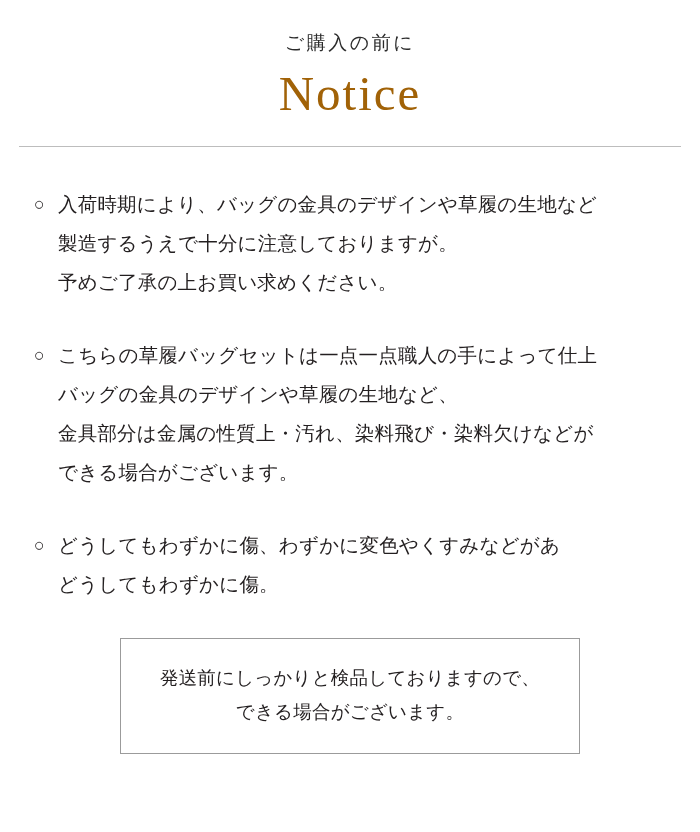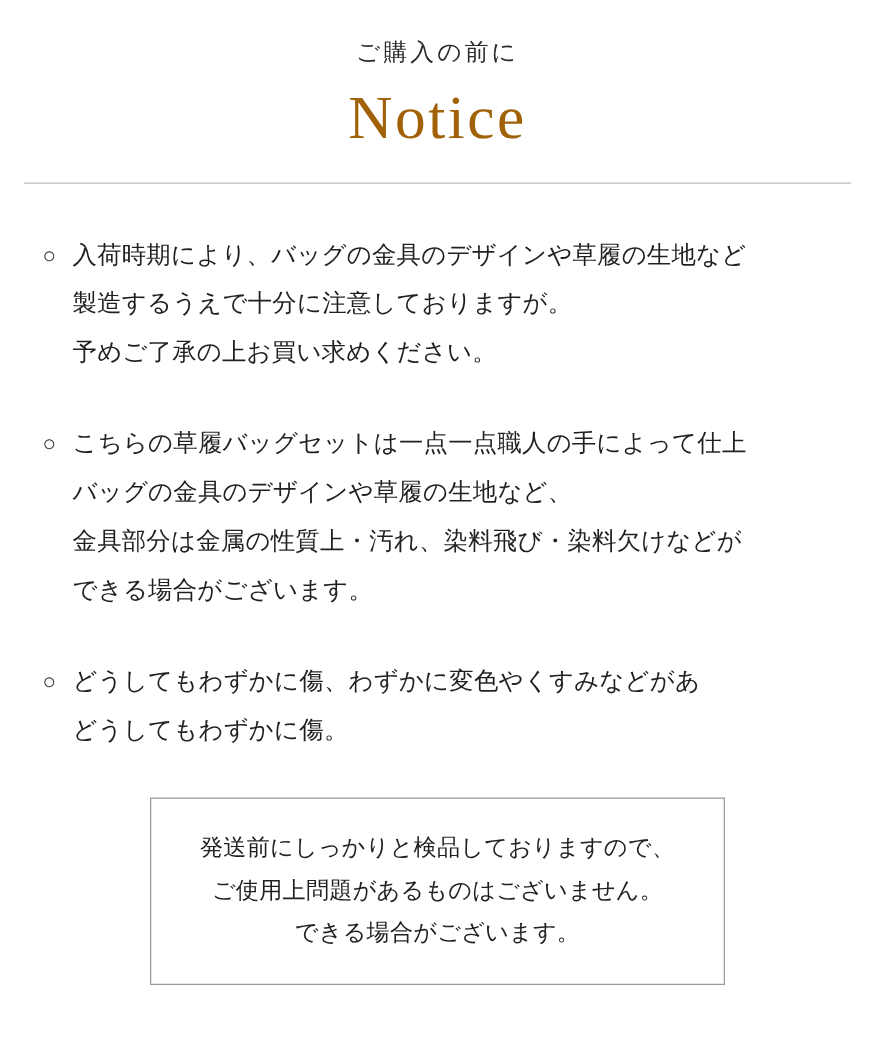--- a/index.html
+++ b/index.html
@@ -139,18 +139,17 @@
         <div class="note-line">どうしてもわずかに傷、わずかに変色やくすみなどがあ</div>
         <div class="note-line">どうしてもわずかに傷。</div>
       </div>
     </div>
 
   </div>
 
   <div class="bottom-box-wrap">
     <div class="bottom-box">
       <div class="bottom-line">発送前にしっかりと検品しておりますので、</div>
-      <div class="bottom-line">ご使用上問題があるものはございません。</div>
       <div class="bottom-line">できる場合がございます。</div>
     </div>
   </div>
 
 </div>
 
 </body></html>

